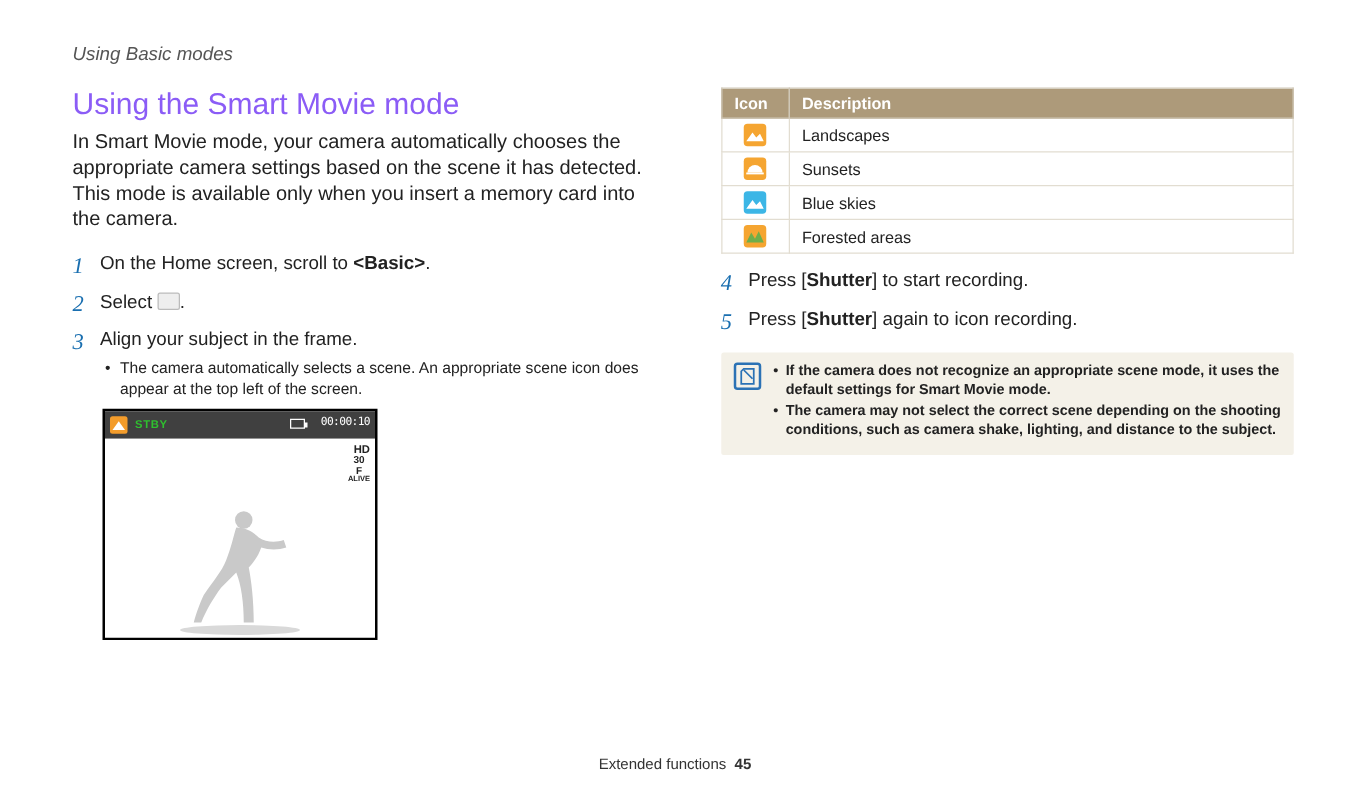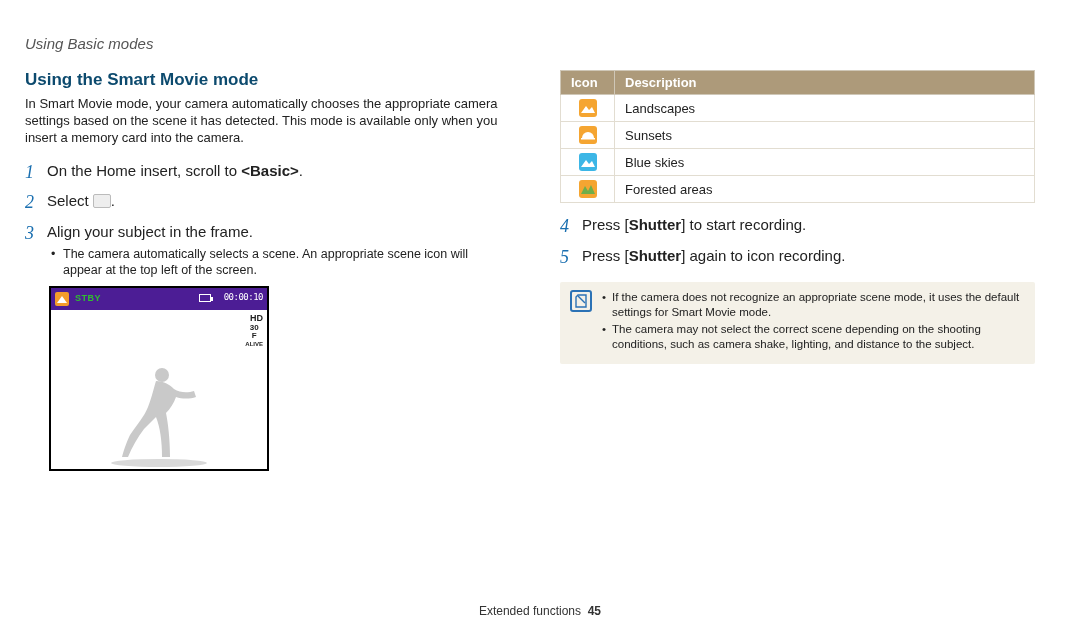--- a/index.html
+++ b/index.html
@@ -1,34 +1,34 @@
 <!DOCTYPE html>
 <html><head>
 <meta charset="utf-8">
 <style>
   * { box-sizing: border-box; margin: 0; padding: 0; }
   html, body { width: 1080px; height: 630px; background: #fff; font-family: "Myriad Pro", "Segoe UI", Arial, sans-serif; color: #222; }
-  .page { position: relative; width: 1080px; height: 630px; padding: 35px 45px 0 25px; }
+  .page { position: relative; width: 1080px; height: 630px; padding: 35px 45px 0 58px; }
   .breadcrumb { font-style: italic; font-size: 15px; color: #555; margin-bottom: 18px; }
   .columns { display: flex; gap: 60px; }
   .col { flex: 1 1 0; }
-  .section-title { color: #0c4a6e; font-weight: 700; font-size: 17px; margin-bottom: 6px; }
-  .intro { font-size: 13px; line-height: 1.3; margin-bottom: 14px; }
+  .section-title { color: #8b5cf6; font-weight: 400; font-size: 24px; margin-bottom: 6px; }
+  .intro { font-size: 16px; line-height: 1.3; margin-bottom: 14px; }
   ol.steps { list-style: none; counter-reset: step; }
   ol.steps > li { display: flex; margin-bottom: 8px; }
   .step-num { color: #1a6fb0; font-style: italic; font-family: Georgia, "Times New Roman", serif; font-size: 18px; width: 22px; flex-shrink: 0; line-height: 1.25; }
   .step-body { font-size: 15px; line-height: 1.35; }
   .step-body .bold { font-weight: 700; }
   .inline-icon { display: inline-block; width: 18px; height: 14px; background: #eee; border: 1px solid #bbb; border-radius: 2px; vertical-align: -2px; }
   ul.sub { list-style: none; margin: 4px 0 0 4px; }
   ul.sub li { position: relative; padding-left: 12px; font-size: 12.5px; line-height: 1.3; }
   ul.sub li::before { content: "•"; position: absolute; left: 0; top: 0; }
   
   .preview { margin: 8px 0 0 24px; width: 220px; border: 2px solid #000; position: relative; background: #fff; }
-  .preview .topbar { height: 22px; background: #4c1d95; position: relative; }
+  .preview .topbar { height: 22px; background: #404040; position: relative; }
   .preview .scene-ic { position: absolute; left: 4px; top: 4px; width: 14px; height: 14px; background: #f39c2b; border-radius: 2px; }
   .preview .scene-ic::after { content: ""; position: absolute; inset: 3px; background: #f39c2b; }
   .preview .scene-tri { position: absolute; left: 6px; top: 8px; width: 0; height: 0; border-left: 5px solid transparent; border-right: 5px solid transparent; border-bottom: 7px solid #fff; }
   .preview .stby { position: absolute; left: 24px; top: 5px; color: #2fbf2f; font-size: 9px; letter-spacing: 0.5px; font-weight: 700; }
   .preview .battery { position: absolute; right: 56px; top: 6px; width: 12px; height: 8px; border: 1px solid #fff; }
   .preview .battery::after { content: ""; position: absolute; right: -3px; top: 2px; width: 2px; height: 4px; background: #fff; }
   .preview .time { position: absolute; right: 4px; top: 4px; color: #fff; font-size: 9px; font-family: monospace; letter-spacing: -0.5px; }
   .preview .stage { height: 159px; background: #fff; position: relative; }
   .preview .hd { position: absolute; right: 4px; top: 4px; text-align: right; font-size: 9px; font-weight: 700; color: #222; line-height: 1.05; }
   .preview .below-hd { font-size: 8px; color: #222; font-weight: 700; text-align: center; }
@@ -39,21 +39,21 @@
   table.icons td { padding: 4px 10px; border: 1px solid #e2ddd1; vertical-align: middle; }
   table.icons td.icell { width: 54px; text-align: center; }
   .sq { display: inline-block; width: 18px; height: 18px; border-radius: 3px; position: relative; vertical-align: middle; }
   .sq.landscapes { background: #f5a531; }
   .sq.sunsets { background: #f5a531; }
   .sq.blueskies { background: #3cb6e6; }
   .sq.forested { background: #f5a531; }
   .sq svg { position: absolute; inset: 0; }
   .notebox { margin-top: 14px; background: #f4f1e8; border-radius: 2px; padding: 8px 10px 10px 10px; display: flex; gap: 10px; }
   .notebox .note-ic { flex-shrink: 0; width: 22px; height: 22px; border: 2px solid #2b72b5; border-radius: 3px; display: flex; align-items: center; justify-content: center; color: #2b72b5; }
-  .notebox ul { list-style: none; }
+  .notebox ul { list-style: none; font-weight: bold; }
   .notebox li { position: relative; padding-left: 10px; font-size: 11.5px; line-height: 1.3; margin-bottom: 2px; }
   .notebox li::before { content: "•"; position: absolute; left: 0; }
   .footer { position: absolute; bottom: 12px; left: 0; right: 0; text-align: center; font-size: 12px; color: #333; }
   .footer .pg { font-weight: 700; }
 </style>
 </head>
 <body>
 
 <div class="page">
 
@@ -62,35 +62,35 @@
   <div class="columns">
 
     <div class="col">
       <div class="section-title">Using the Smart Movie mode</div>
       <p class="intro">In Smart Movie mode, your camera automatically chooses the appropriate camera settings based on the scene it has detected. This mode is available only when you insert a memory card into the camera.</p>
 
       <ol class="steps">
         <li>
           <span class="step-num">1</span>
           <span class="step-body">
-            <span>On the Home insert, scroll to </span><span class="bold">&lt;Basic&gt;</span><span>.</span>
+            <span>On the Home screen, scroll to </span><span class="bold">&lt;Basic&gt;</span><span>.</span>
           </span>
         </li>
         <li>
           <span class="step-num">2</span>
           <span class="step-body">
             <span>Select </span><span class="inline-icon"></span><span>.</span>
           </span>
         </li>
         <li>
           <span class="step-num">3</span>
           <span class="step-body">
             <span>Align your subject in the frame.</span>
             <ul class="sub">
-              <li>The camera automatically selects a scene. An appropriate scene icon will appear at the top left of the screen.</li>
+              <li>The camera automatically selects a scene. An appropriate scene icon does appear at the top left of the screen.</li>
             </ul>
           </span>
         </li>
       </ol>
 
       <div class="preview">
         <div class="topbar">
           <span class="scene-ic"></span>
           <span class="scene-tri"></span>
           <span class="stby">STBY</span>

